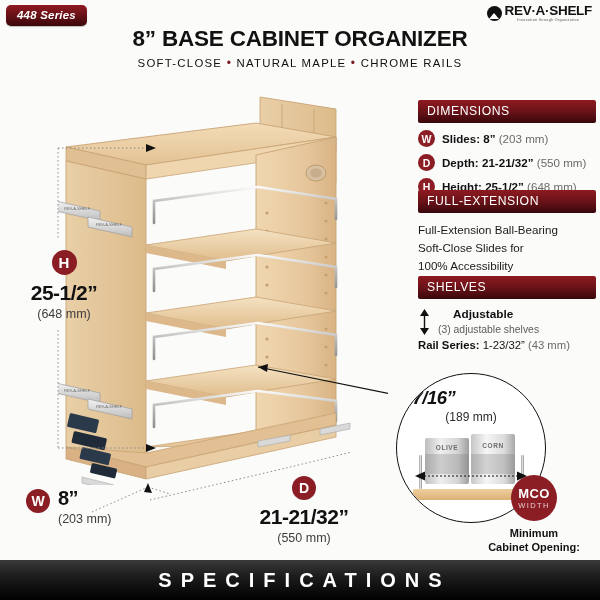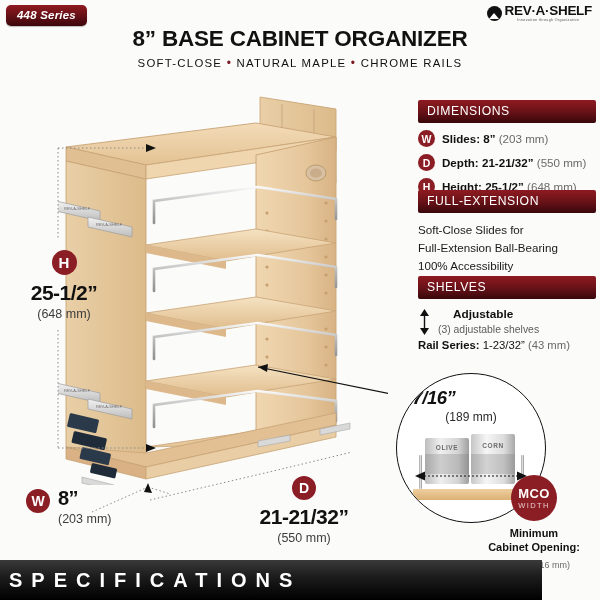--- a/index.html
+++ b/index.html
@@ -174,23 +174,23 @@
     line-height:1;
   }
   .mco-top{font-size:13px;font-weight:bold;letter-spacing:.4px;}
   .mco-bot{font-size:7.5px;letter-spacing:1.4px;margin-top:2px;color:#e7c9cb;}
   .mco-t1{margin-top:6px;font-size:11px;font-weight:bold;color:#111;line-height:1.25;}
   .mco-t2{margin-top:3px;font-size:11px;font-weight:bold;color:#111;}
   .mco-t2 .mm{font-size:9px;font-weight:normal;}
 
   
   .banner{
-    position:absolute;left:0;bottom:0;width:542px;height:40px;
+    position:absolute;left:0;bottom:0;width:600px;height:40px;
     background:linear-gradient(180deg,#3a3a3a 0%,#1d1d1d 40%,#000 100%);
-    display:flex;align-items:center;
+    display:flex;align-items:center;justify-content:center;
   }
   .banner-text{
     color:#fff;font-size:20px;font-weight:bold;letter-spacing:9px;
     text-indent:9px;
   }
 
   
   .product{position:absolute;left:58px;top:95px;width:330px;height:390px;}
   svg{display:block;}
   .leader{stroke:#111;stroke-width:1.2;fill:none;}
@@ -427,22 +427,22 @@
         <span>Height:</span>
         <span>25-1/2”</span>
         <span class="mm">(648 mm)</span>
       </span>
     </div>
   </div>
 
   <div class="panel" style="left:418px;top:190px;width:178px;">
     <div class="panel-head w-full">FULL-EXTENSION</div>
     <div class="fx-body">
+      <div>Full-Extension Ball-Bearing</div>
       <div>Soft-Close Slides for</div>
-      <div>Full-Extension Ball-Bearing</div>
       <div>100% Accessibility</div>
     </div>
   </div>
 
   <div class="panel" style="left:418px;top:276px;width:178px;">
     <div class="panel-head w-full">SHELVES</div>
     <div class="shelf-body">
       <div class="adj-row">
         <svg class="updown" viewBox="0 0 13 26">
           <line x1="6.5" y1="4" x2="6.5" y2="22" stroke="#111" stroke-width="1.4"></line>

